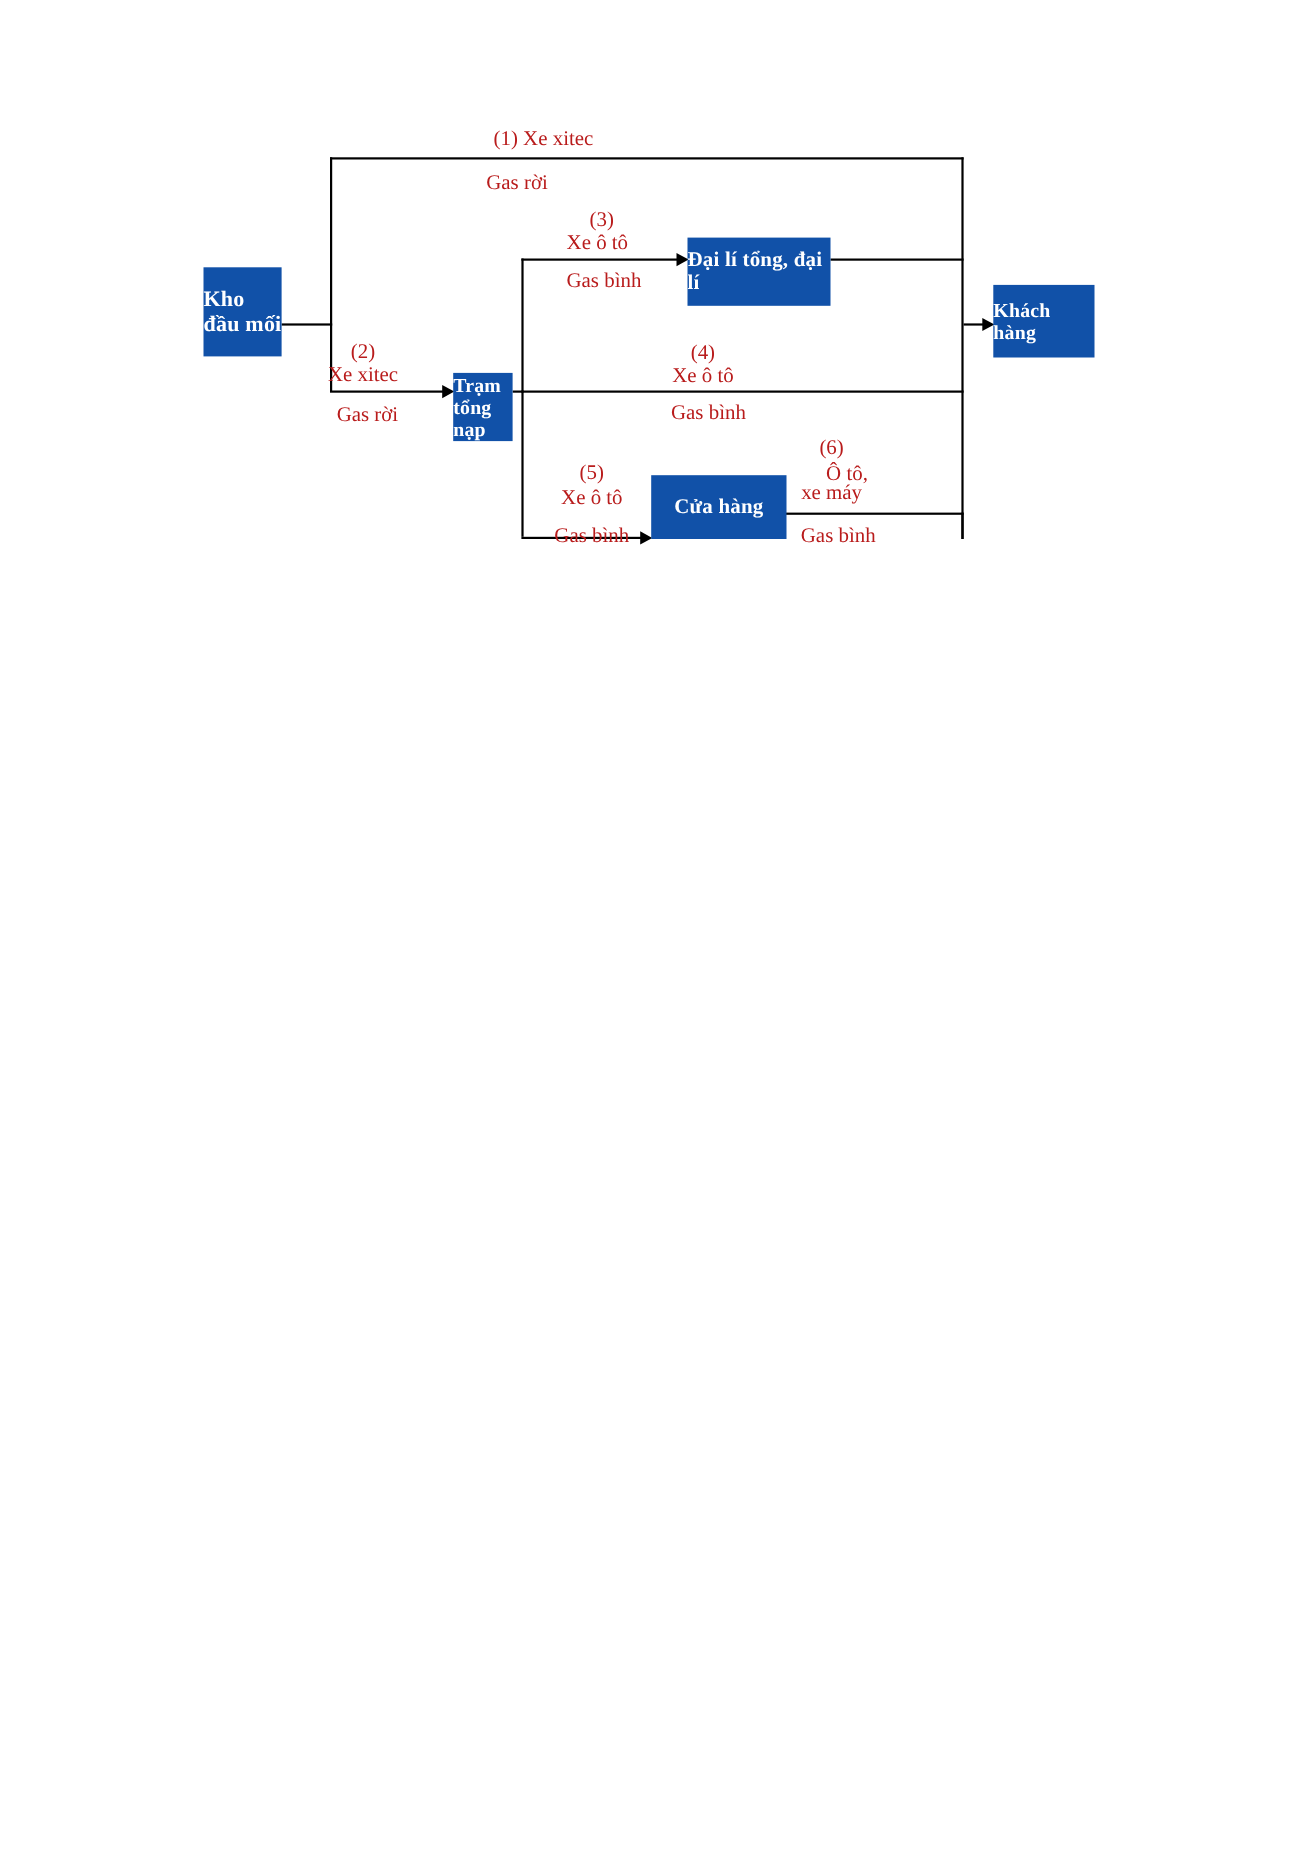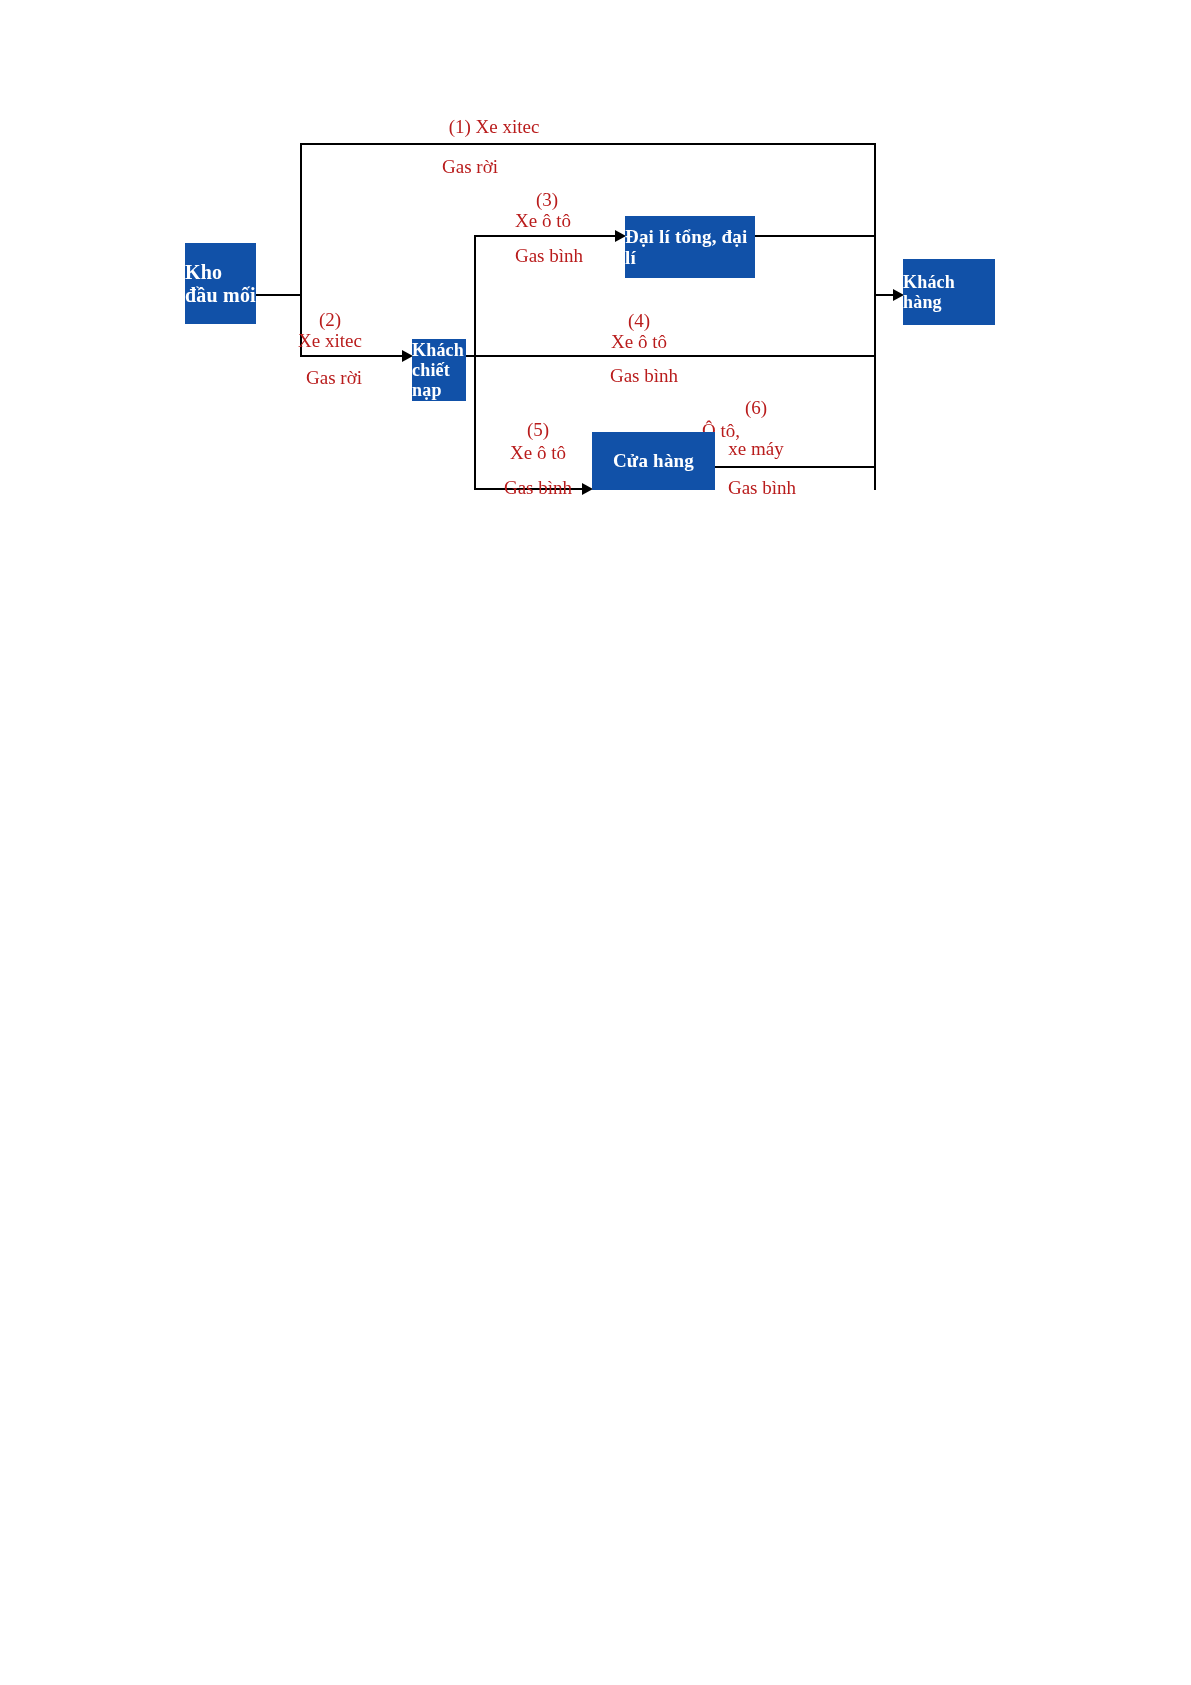--- a/index.html
+++ b/index.html
@@ -79,21 +79,21 @@
 </head>
 <body>
 
 <div id="page">
 
   <div class="node" id="node-kho">
     <span>Kho đầu mối</span>
   </div>
 
   <div class="node" id="node-tram">
-    <span>Khách chiết nạp</span>
+    <span>Trạm tổng nạp</span>
   </div>
 
   <div class="node" id="node-daili">
     <span>Đại lí tổng, đại lí</span>
   </div>
 
   <div class="node" id="node-cuahang">
     <span>Cửa hàng</span>
   </div>
 
@@ -144,17 +144,17 @@
 
   <div class="lbl ctr" style="left:639px; top:311px;">(4)</div>
   <div class="lbl ctr" style="left:639px; top:332px;">Xe ô tô</div>
   <div class="lbl ctr" style="left:644px; top:366px;">Gas bình</div>
 
   <div class="lbl ctr" style="left:538px; top:420px;">(5)</div>
   <div class="lbl ctr" style="left:538px; top:443px;">Xe ô tô</div>
   <div class="lbl ctr" style="left:538px; top:478px;">Gas bình</div>
 
   <div class="lbl ctr" style="left:756px; top:398px;">(6)</div>
-  <div class="lbl ctr" style="left:721px; top:421px;">Ô tô,</div>
+  <div class="lbl ctr" style="left:770px; top:421px;">Ô tô,</div>
   <div class="lbl ctr" style="left:756px; top:439px;">xe máy</div>
   <div class="lbl ctr" style="left:762px; top:478px;">Gas bình</div>
 
 </div>
 
 </body></html>

